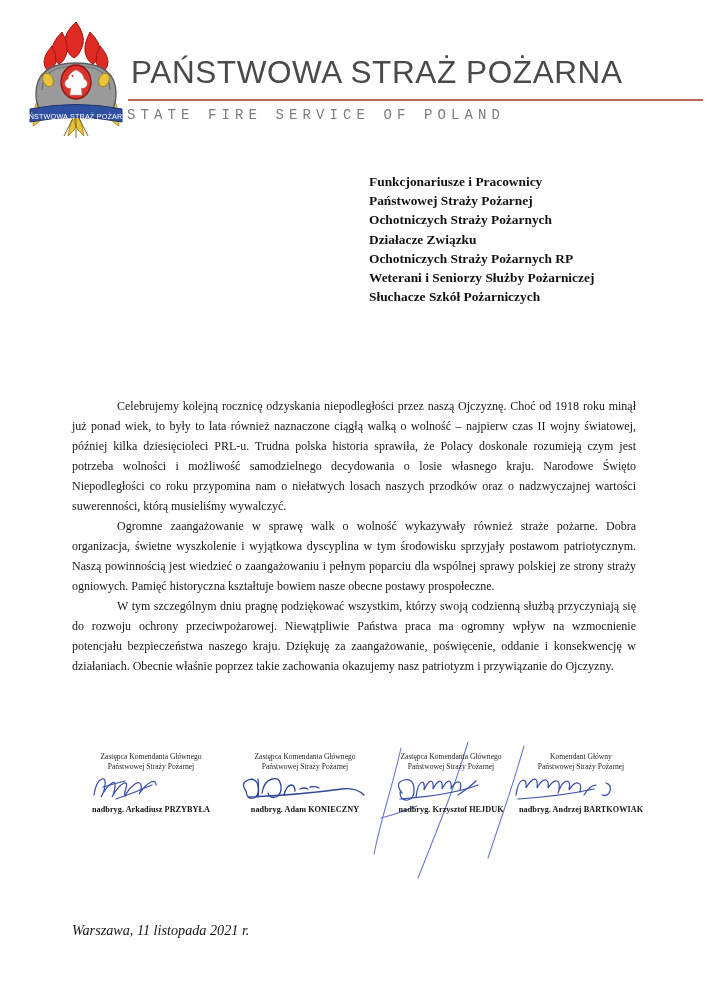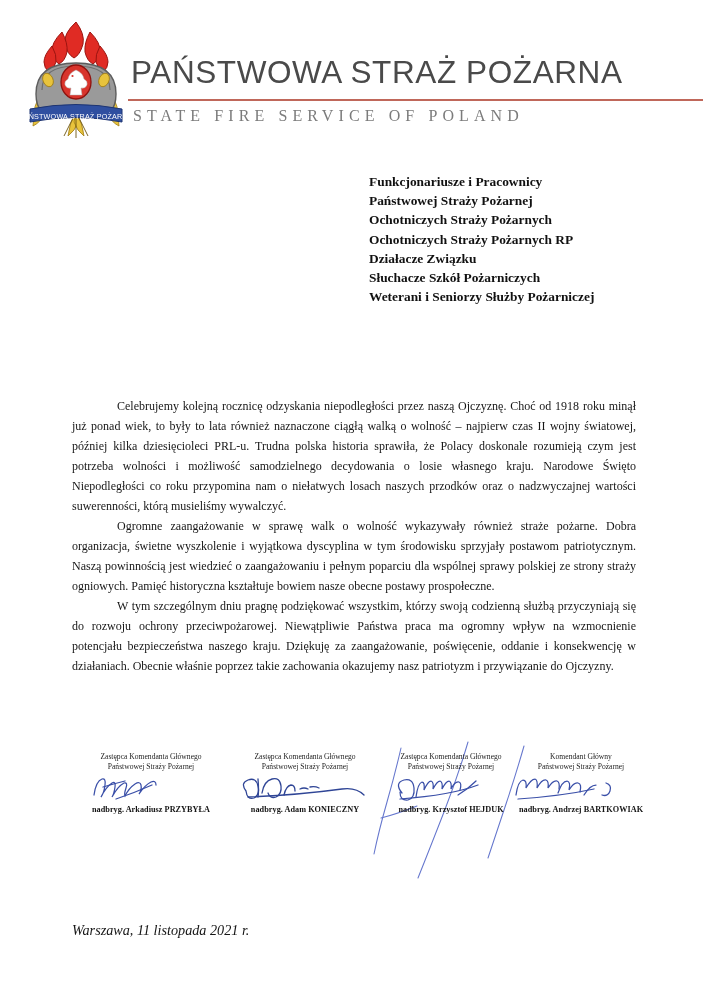--- a/index.html
+++ b/index.html
@@ -48,24 +48,24 @@
   .rule-red {
     position: absolute;
     left: 128px;
     top: 99px;
     width: 575px;
     height: 1.6px;
     background: #c0675a;
   }
   .org-subtitle {
     position: absolute;
-    left: 133px;
+    left: 127px;
     top: 107px;
-    font-family: Liberation Serif, serif;
-    font-size: 16px;
+    font-family: Liberation Mono, monospace;
+    font-size: 14px;
     letter-spacing: 5.1px;
     color: #7b7b7b;
     white-space: nowrap;
   }
 
   
   .addressee {
     position: absolute;
     left: 349px;
     top: 172px;
@@ -226,24 +226,24 @@
 
   <div class="rule-red"></div>
 
   <div class="org-subtitle">STATE FIRE SERVICE OF POLAND</div>
 </header>
 
 <section class="addressee">
   <div class="line">Funkcjonariusze i Pracownicy</div>
   <div class="line">Państwowej Straży Pożarnej</div>
   <div class="line">Ochotniczych Straży Pożarnych</div>
+  <div class="line">Działacze Związku</div>
   <div class="line">Ochotniczych Straży Pożarnych RP</div>
-  <div class="line">Działacze Związku</div>
+  <div class="line">Weterani i Seniorzy Służby Pożarniczej</div>
   <div class="line">Słuchacze Szkół Pożarniczych</div>
-  <div class="line">Weterani i Seniorzy Służby Pożarniczej</div>
 </section>
 
 <section class="letter-body">
   <p>Celebrujemy kolejną rocznicę odzyskania niepodległości przez naszą Ojczyznę. Choć od 1918 roku minął już ponad wiek, to były to lata również naznaczone ciągłą walką o wolność – najpierw czas II wojny światowej, później kilka dziesięcioleci PRL-u. Trudna polska historia sprawiła, że Polacy doskonale rozumieją czym jest potrzeba wolności i możliwość samodzielnego decydowania o losie własnego kraju. Narodowe Święto Niepodległości co roku przypomina nam o niełatwych losach naszych przodków oraz o nadzwyczajnej wartości suwerenności, którą musieliśmy wywalczyć.</p>
   <p>Ogromne zaangażowanie w sprawę walk o wolność wykazywały również straże pożarne. Dobra organizacja, świetne wyszkolenie i wyjątkowa dyscyplina w tym środowisku sprzyjały postawom patriotycznym. Naszą powinnością jest wiedzieć o zaangażowaniu i pełnym poparciu dla wspólnej sprawy polskiej ze strony straży ogniowych. Pamięć historyczna kształtuje bowiem nasze obecne postawy prospołeczne.</p>
   <p>W tym szczególnym dniu pragnę podziękować wszystkim, którzy swoją codzienną służbą przyczyniają się do rozwoju ochrony przeciwpożarowej. Niewątpliwie Państwa praca ma ogromny wpływ na wzmocnienie potencjału bezpieczeństwa naszego kraju. Dziękuję za zaangażowanie, poświęcenie, oddanie i konsekwencję w działaniach. Obecnie właśnie poprzez takie zachowania okazujemy nasz patriotyzm i przywiązanie do Ojczyzny.</p>
 </section>
 
 <div class="flourish-layer">
   <svg viewBox="0 0 707 180" xmlns="http://www.w3.org/2000/svg">

